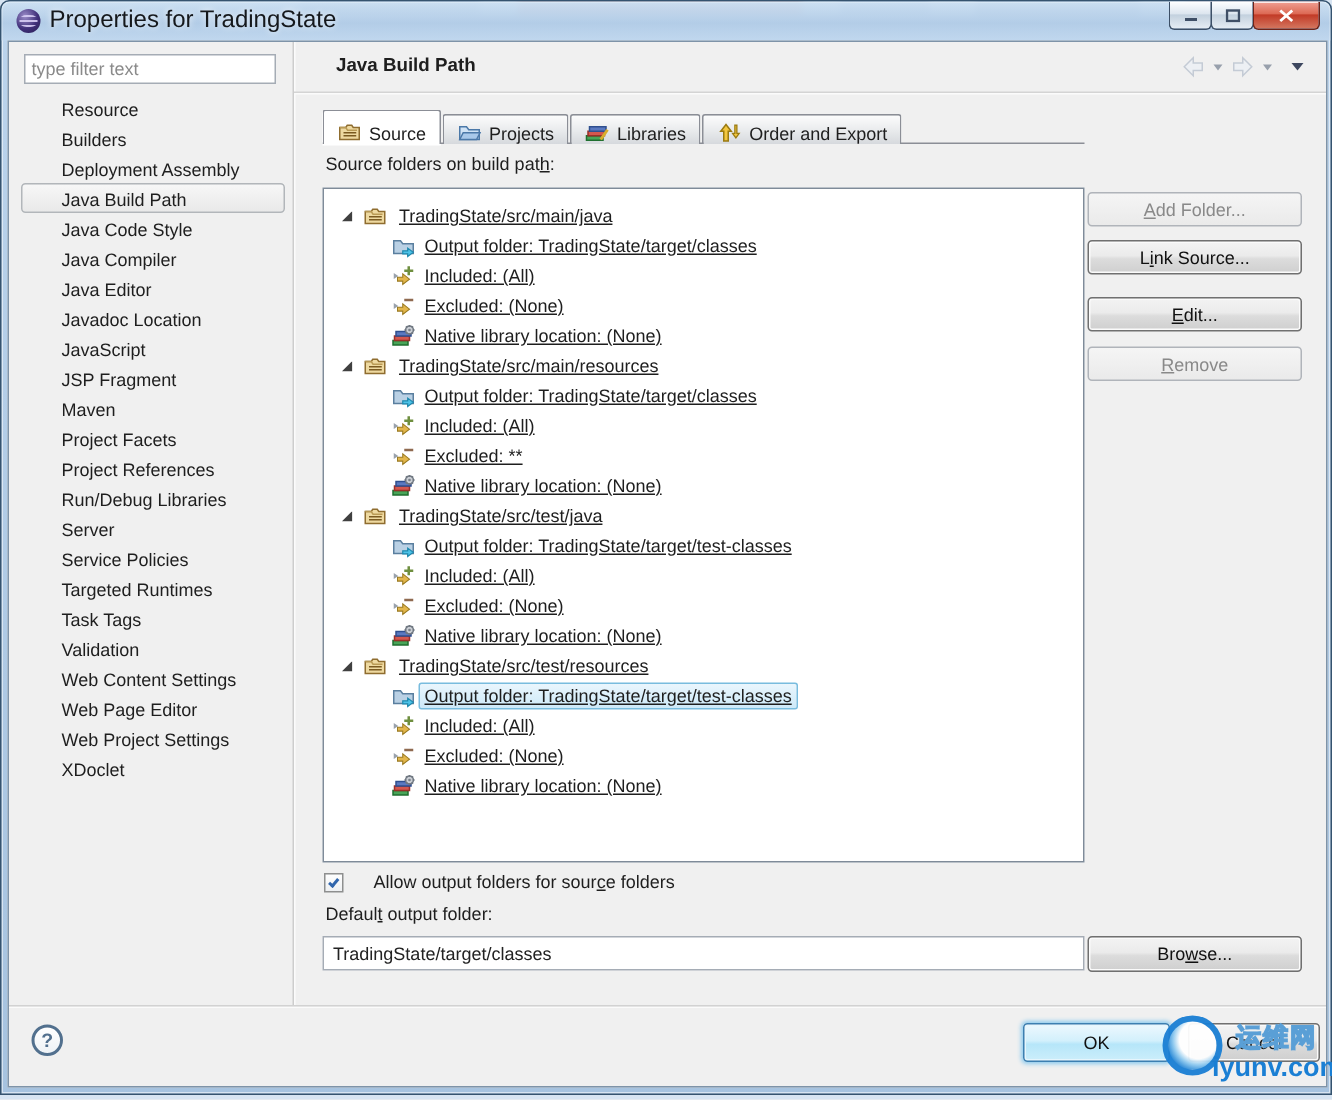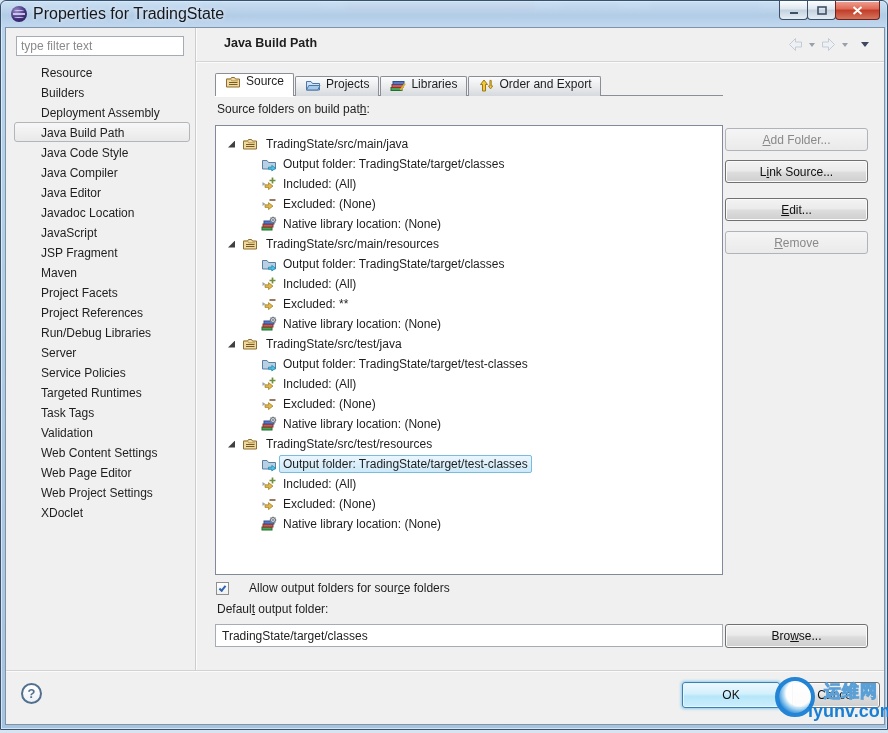--- a/index.html
+++ b/index.html
@@ -49,36 +49,36 @@
 
   .page-title { position:absolute; left:218px; top:8px; font-weight:bold; font-size:12.5px; }
   .nav-arrows { position:absolute; right:14px; top:9px; display:flex; align-items:center; gap:4px; }
   .caret { width:0; height:0; border-left:3.5px solid transparent; border-right:3.5px solid transparent; border-top:4px solid #98a0ac; margin:0 1px; }
   .caret.menu { border-left-width:4.5px; border-right-width:4.5px; border-top-width:5.5px; border-top-color:#3d475f; margin-left:8px; }
 
   .hdivider { position:absolute; left:190px; top:33px; right:0; height:1px; background:#d4d4d4; box-shadow:0 1px 0 #fbfbfb; }
 
   
   .tabbar { position:absolute; left:209px; top:45px; width:508px; height:23px; border-bottom:1px solid #8b8e96; }
-  .tab { position:relative; display:inline-flex; align-items:flex-start; gap:5px; height:20px; margin-top:3px;
+  .tab { position:relative; display:inline-flex; align-items:flex-end; gap:5px; height:20px; margin-top:3px;
     padding:0 9px; border:1px solid #8b8e96; border-bottom:none; border-radius:2px 2px 0 0; margin-right:1px; top:0;
     background:linear-gradient(180deg,#fcfcfc,#e8eaec 55%,#d6d9dd); vertical-align:bottom; cursor:default; }
   .tab.active { height:23px; margin-top:0; background:#fff; z-index:2; box-shadow:0 1px 0 #fff; }
   .tab .ticon { display:inline-flex; width:16px; height:16px; }
 
   .tree-label { position:absolute; left:211px; top:74px; }
 
   
   .tree { position:absolute; left:209px; top:97px; width:508px; height:450px; background:#fff; border:1px solid #7f8b99; padding-top:8px; overflow:hidden; }
   .trow { height:20px; display:flex; align-items:center; white-space:nowrap; }
   .trow .twisty { width:7px; height:7px; margin-left:12px; background:#404040; clip-path:polygon(100% 0, 100% 100%, 0 100%); }
   .trow.group .icn { margin-left:7px; }
   .trow.child .icn { margin-left:45px; }
   .icn { width:16px; height:16px; display:inline-flex; flex:none; }
-  .tlabel { margin-left:4px; padding:1px 3px; border:1px solid transparent; border-radius:2px; }
+  .tlabel { margin-left:4px; padding:1px 3px; border:1px solid transparent; border-radius:2px;text-decoration:underline; }
   .child .tlabel { display:inline-flex; align-items:center; gap:4px; margin-left:2px; }
   .tlabel.selected { background:linear-gradient(180deg,#eaf6fd,#cde9f8); border-color:#79bcde; }
 
   
   .btn { position:absolute; font:12px "Liberation Sans",sans-serif; color:#111;
     border:1px solid #707070; border-radius:3px; text-align:center;
     background:linear-gradient(180deg,#f3f3f3,#ebebeb 45%,#dcdcdc 55%,#cfcfcf);
     box-shadow: inset 0 0 0 1px #fbfbfb; display:flex; align-items:center; justify-content:center; cursor:default; }
   .btn.disabled { color:#898989; border-color:#b0b4ba; background:linear-gradient(180deg,#f5f5f5,#eaeaea); box-shadow:none; }
   .side-btn { left:719px; width:143px; height:23px; }

